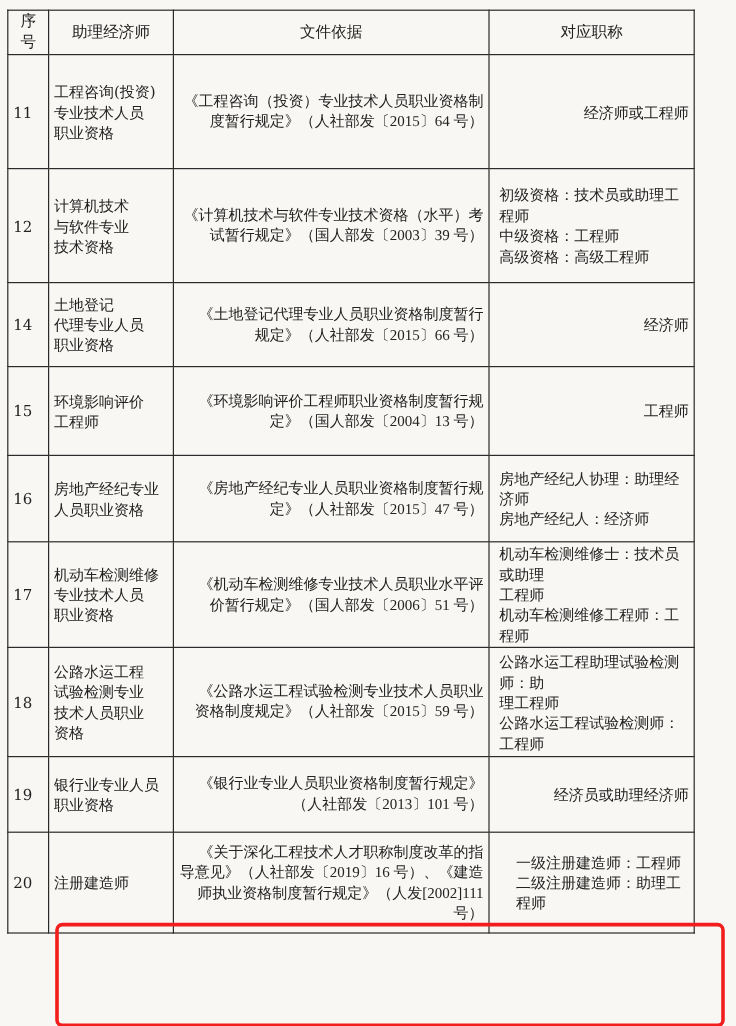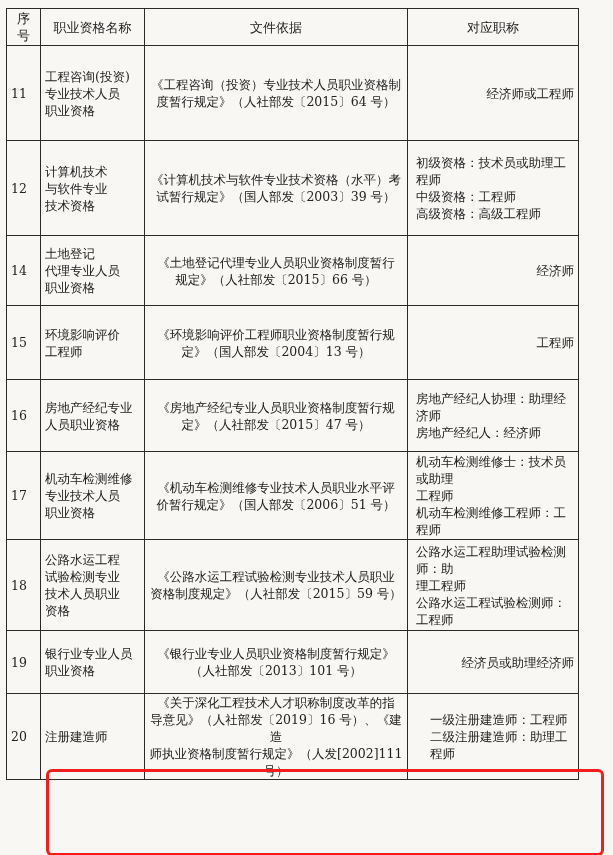--- a/index.html
+++ b/index.html
@@ -14,39 +14,39 @@
     position: absolute; left: 6px; top: 8px;
     width: 573px; border-collapse: collapse; table-layout: fixed;
   }
   table.qual td, table.qual th {
     border: 1.5px solid #2a2a2a; padding: 0 4px; vertical-align: middle;
     font-size: 12.5px; line-height: 17px; font-weight: normal;
   }
   table.qual th { font-family: "DejaVu Sans", "Liberation Sans", sans-serif; font-size: 13px; text-align: center; }
   .c-no { width: 25px; text-align: left; font-size: 12px; }
   .c-name { width: 95px; text-align: center; }
-  .c-doc { width: 254px; text-align: center; }
+  .c-doc { width: 254px; text-align: right; font-family: Liberation Serif, serif; }
   .c-title { text-align: right; }
   .c-title.left { text-align: left; padding-left: 8px; }
   .line { display: block; }
   .line.center { text-align: left; }
   .highlight {
     position: absolute; left: 46px; top: 769px; width: 552px; height: 81px;
     border: 3px solid #f21d1d; border-radius: 6px; pointer-events: none;
   }
 </style>
 </head>
 <body>
 
 <div class="page">
   <table class="qual">
     <thead>
       <tr style="height:37px">
         <th class="c-no">序号</th>
-        <th class="c-name">职业资格名称</th>
+        <th class="c-name">助理经济师</th>
         <th class="c-doc" style="text-align:center">文件依据</th>
         <th class="c-title">对应职称</th>
       </tr>
     </thead>
     <tbody id="tbody">
         <tr style="height: 95px;">
           <td class="c-no">11</td>
           <td class="c-name">
             <span class="line center">工程咨询(投资)</span>
             <span class="line center">专业技术人员</span>

